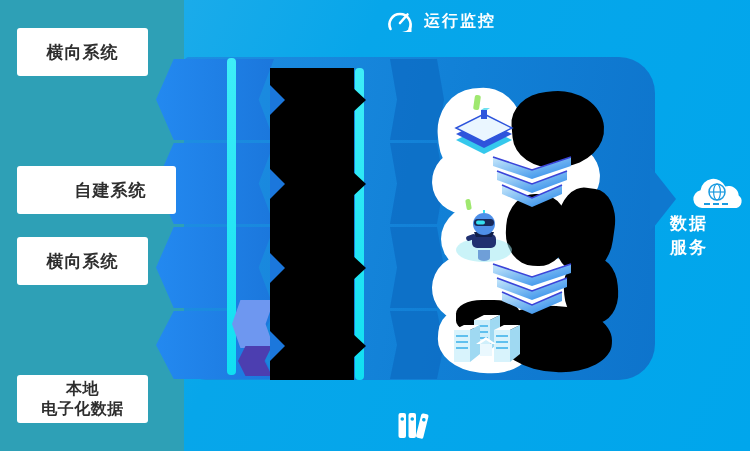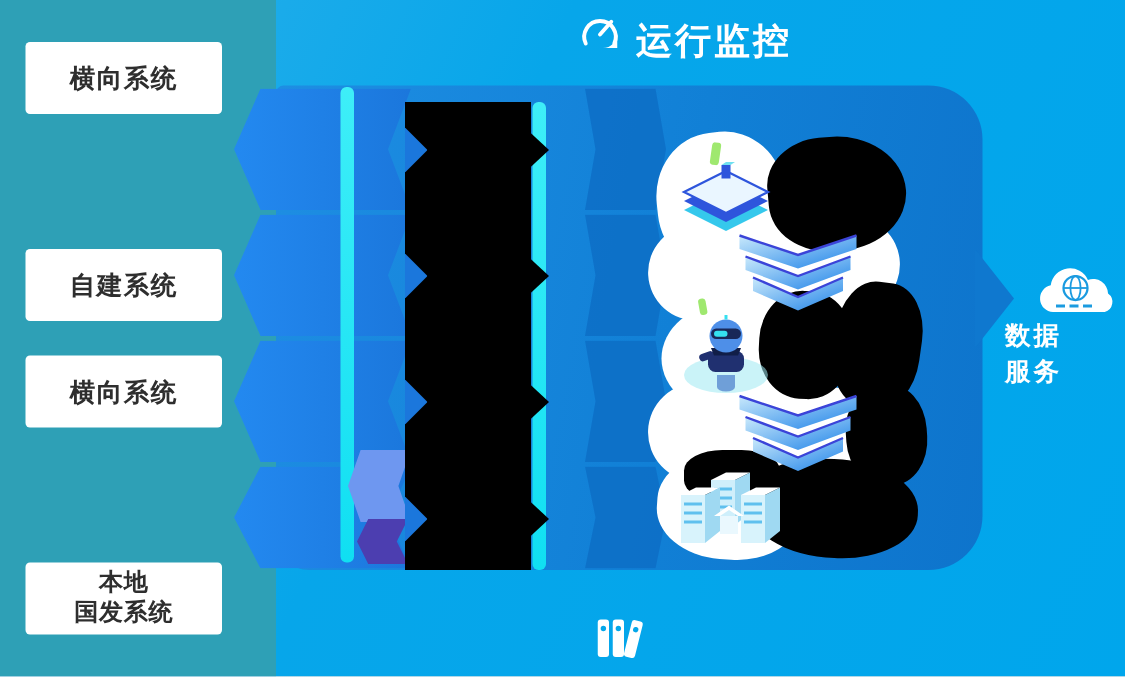--- a/index.html
+++ b/index.html
@@ -39,21 +39,21 @@
   
   .chev-peri{left:232px;top:300px;width:42px;height:48px;background:#6e97f0;
     clip-path:polygon(20% 0,0 50%,20% 100%,100% 100%,80% 50%,100% 0);}
   .chev-purp{left:238px;top:346px;width:34px;height:30px;background:#4c3eb0;
     clip-path:polygon(22% 0,0 50%,22% 100%,100% 100%,78% 50%,100% 0);}
   
   .blob{background:#fff;}
   
   .rblob{background:#000;}
   
-  .hdr-label{color:#fff;font-size:24px;font-weight:700;letter-spacing:2px;}
+  .hdr-label{color:#fff;font-size:16px;font-weight:700;letter-spacing:2px;}
   .svc-label{color:#fff;font-size:17px;font-weight:700;line-height:24px;text-align:center;letter-spacing:2px;}
   .green-dot{background:#9fe86f;border-radius:2px;}
 </style>
 </head>
 <body>
 
 <div class="canvas">
 
   <div class="abs teal-col"></div>
   <div class="abs panel"></div>
@@ -203,24 +203,24 @@
     <rect x="32" y="29" width="6" height="2" fill="#1b9be0"></rect>
   </svg>
   <div class="abs svc-label" style="left:661px;top:212px;width:56px;">
     <div>数据</div>
     <div>服务</div>
   </div>
 
   <div class="abs src-box" style="top:28px;">
       <span>横向系统</span>
     </div>
-  <div class="abs src-box" style="top:166px;">
+  <div class="abs src-box" style="top:166px;padding-left:28px;">
       <span>自建系统</span>
     </div>
   <div class="abs src-box" style="top:237px;">
       <span>横向系统</span>
     </div>
   <div class="abs src-box two-line" style="top:375px;">
     <span>本地</span>
-    <span>国发系统</span>
+    <span>电子化数据</span>
   </div>
 
 </div>
 
 </body></html>

